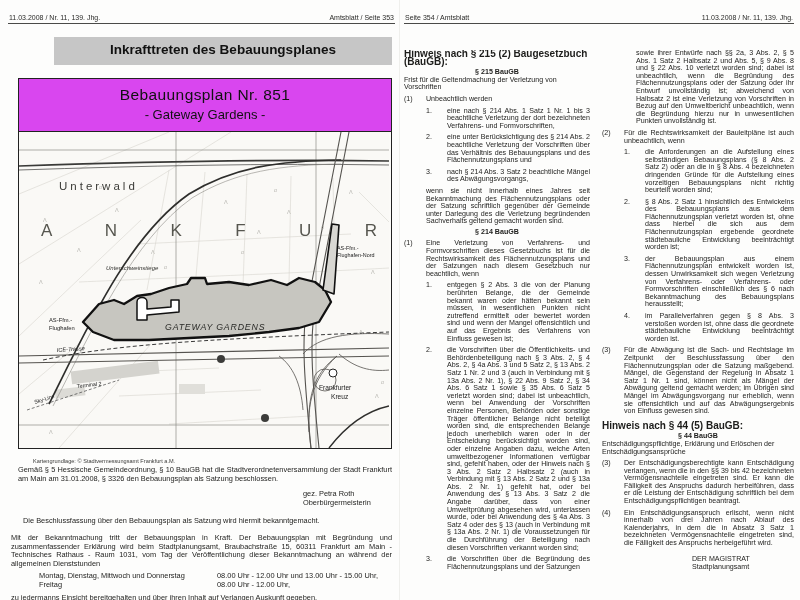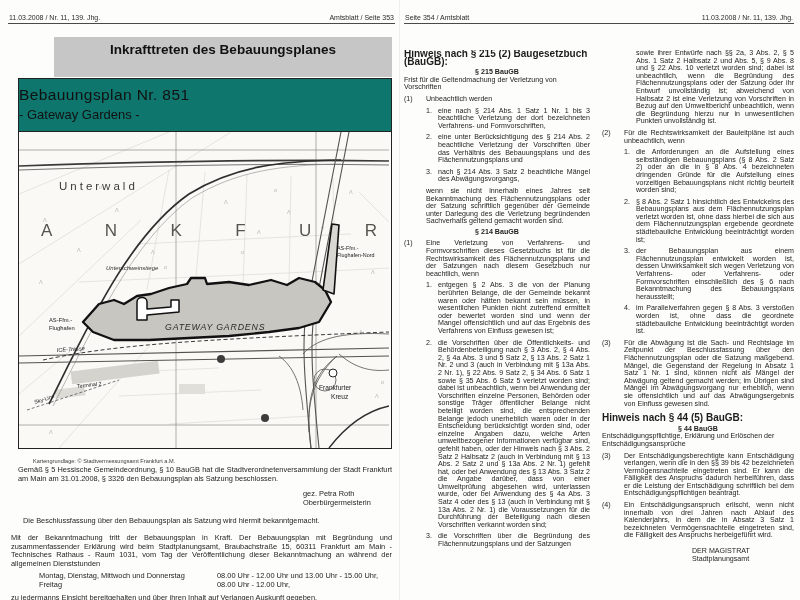--- a/index.html
+++ b/index.html
@@ -2,23 +2,23 @@
 <html><head>
 <meta charset="utf-8">
 <style>
   html,body{margin:0;padding:0;}
   body{width:800px;height:600px;background:#fdfdfc;font-family:"Liberation Sans",sans-serif;color:#1d1d1b;position:relative;overflow:hidden;}
   .page{position:absolute;top:14px;}
   .page-left{left:8px;width:387px;}
   .page-right{left:404px;width:390px;}
   .page-divider{position:absolute;left:399px;top:0;width:1px;height:600px;background:#efefec;}
   .pghead{display:flex;justify-content:space-between;font-size:7px;color:#2b2b29;padding:0 1px 2px 1px;border-bottom:1px solid #4a4a48;}
-  .titlebar{margin:13px 0 0 46px;width:338px;height:40px;background:#c6c6c6;text-align:center;font-weight:bold;font-size:13.5px;line-height:26px;color:#111;}
+  .titlebar{margin:13px 0 0 46px;width:338px;height:28px;background:#c6c6c6;text-align:center;font-weight:bold;font-size:13.5px;line-height:26px;color:#111;}
   .mapframe{position:absolute;left:10px;top:64px;width:372px;border:1.3px solid #222;background:#fbfaf7;}
-  .maptitle{height:53px;border-bottom:1.3px solid #222;text-align:left;padding-top:7px;box-sizing:border-box;background:#0f766e;}
+  .maptitle{height:53px;border-bottom:1.3px solid #222;text-align:center;padding-top:7px;box-sizing:border-box;background:#d946ef;}
   .mt1{font-size:15.5px;letter-spacing:.4px;color:#111;}
   .mt2{font-size:13px;margin-top:3px;color:#111;}
   .mapsvg{display:block;}
   .caption{position:absolute;left:25px;top:444px;font-size:5.6px;color:#3a3a38;}
   .lptext{position:absolute;left:3px;top:452px;width:381px;font-size:7.4px;line-height:8.6px;text-align:justify;color:#1d1d1b;}
   .lptext p{margin:0;}
   .p-res{margin-left:7px !important;}
   .sig-left{text-align:left;margin:7px 0 0 292px;line-height:8.6px;}
   .p-ann{margin-top:10px !important;padding-left:12px;}
   .p-eff{margin-top:8px !important;}
@@ -30,21 +30,21 @@
   .col1{left:0;width:186px;}
   .col2{left:198px;width:192px;}
   .bhead{font-weight:bold;font-size:10px;margin-bottom:4px;text-align:left;}
   .bcenter{font-weight:bold;text-align:center;margin-top:3px;}
   .sub{margin-bottom:3px;text-align:left;}
   .abs{display:flex;margin-top:4px;}
   .abs .mk{flex:none;width:22px;}
   .abs .bd{flex:1;}
   .itm{display:flex;margin:4px 0 0 22px;}
   .itm .n{flex:none;width:12px;}
-  .itm .t{flex:1;}
+  .itm .t{flex:1;margin-left:9px;}
   .cont{margin-left:34px;}
   .sigblock{margin:7px 0 0 90px;text-align:left;line-height:8px;}
   .tree{font-size:5.5px;fill:#b7b6b0;}
   .alpha{font-size:5px;fill:#b2b1ab;font-style:italic;}
 </style>
 </head>
 <body>
 
 <div class="page-divider"></div>
 

